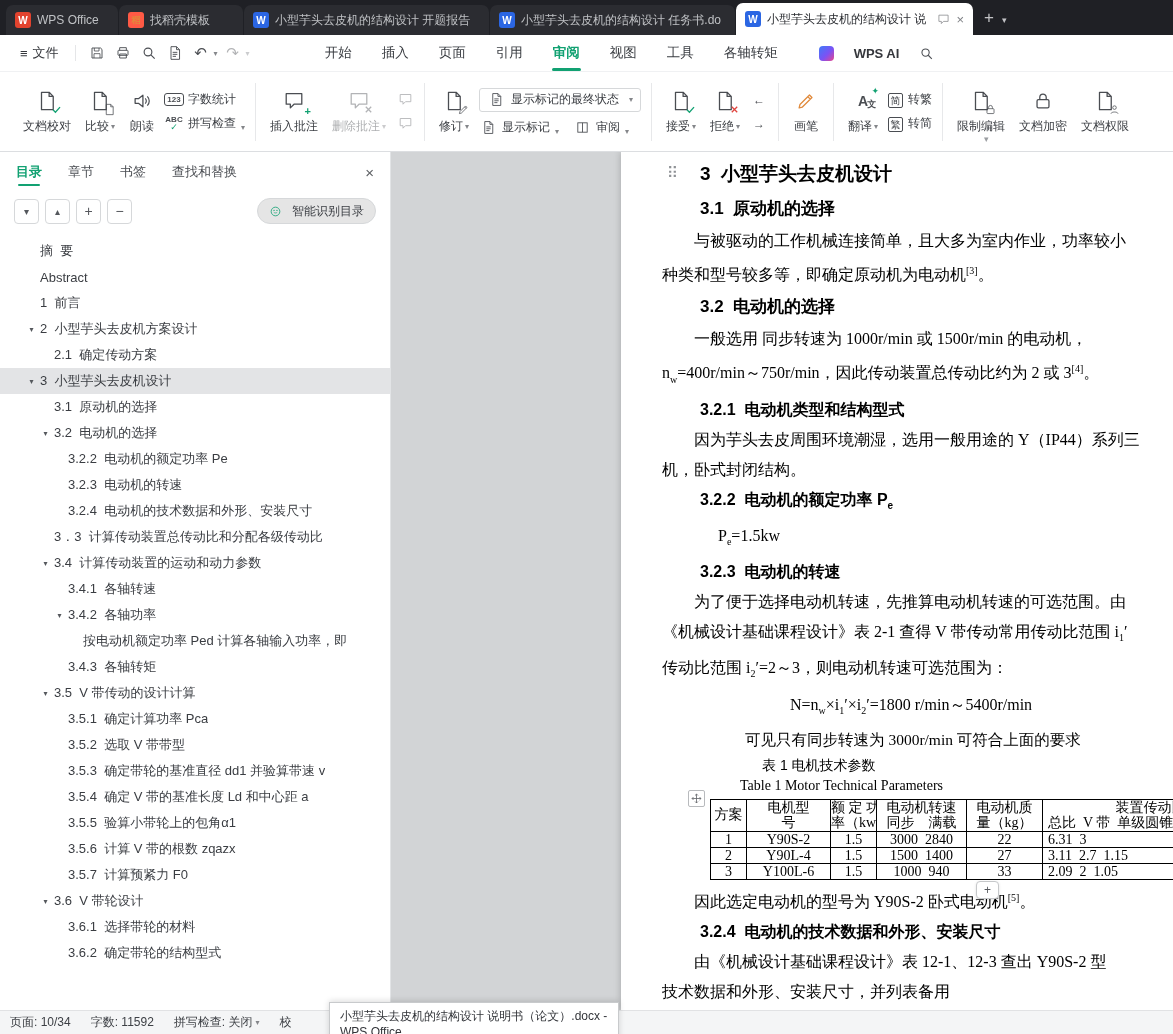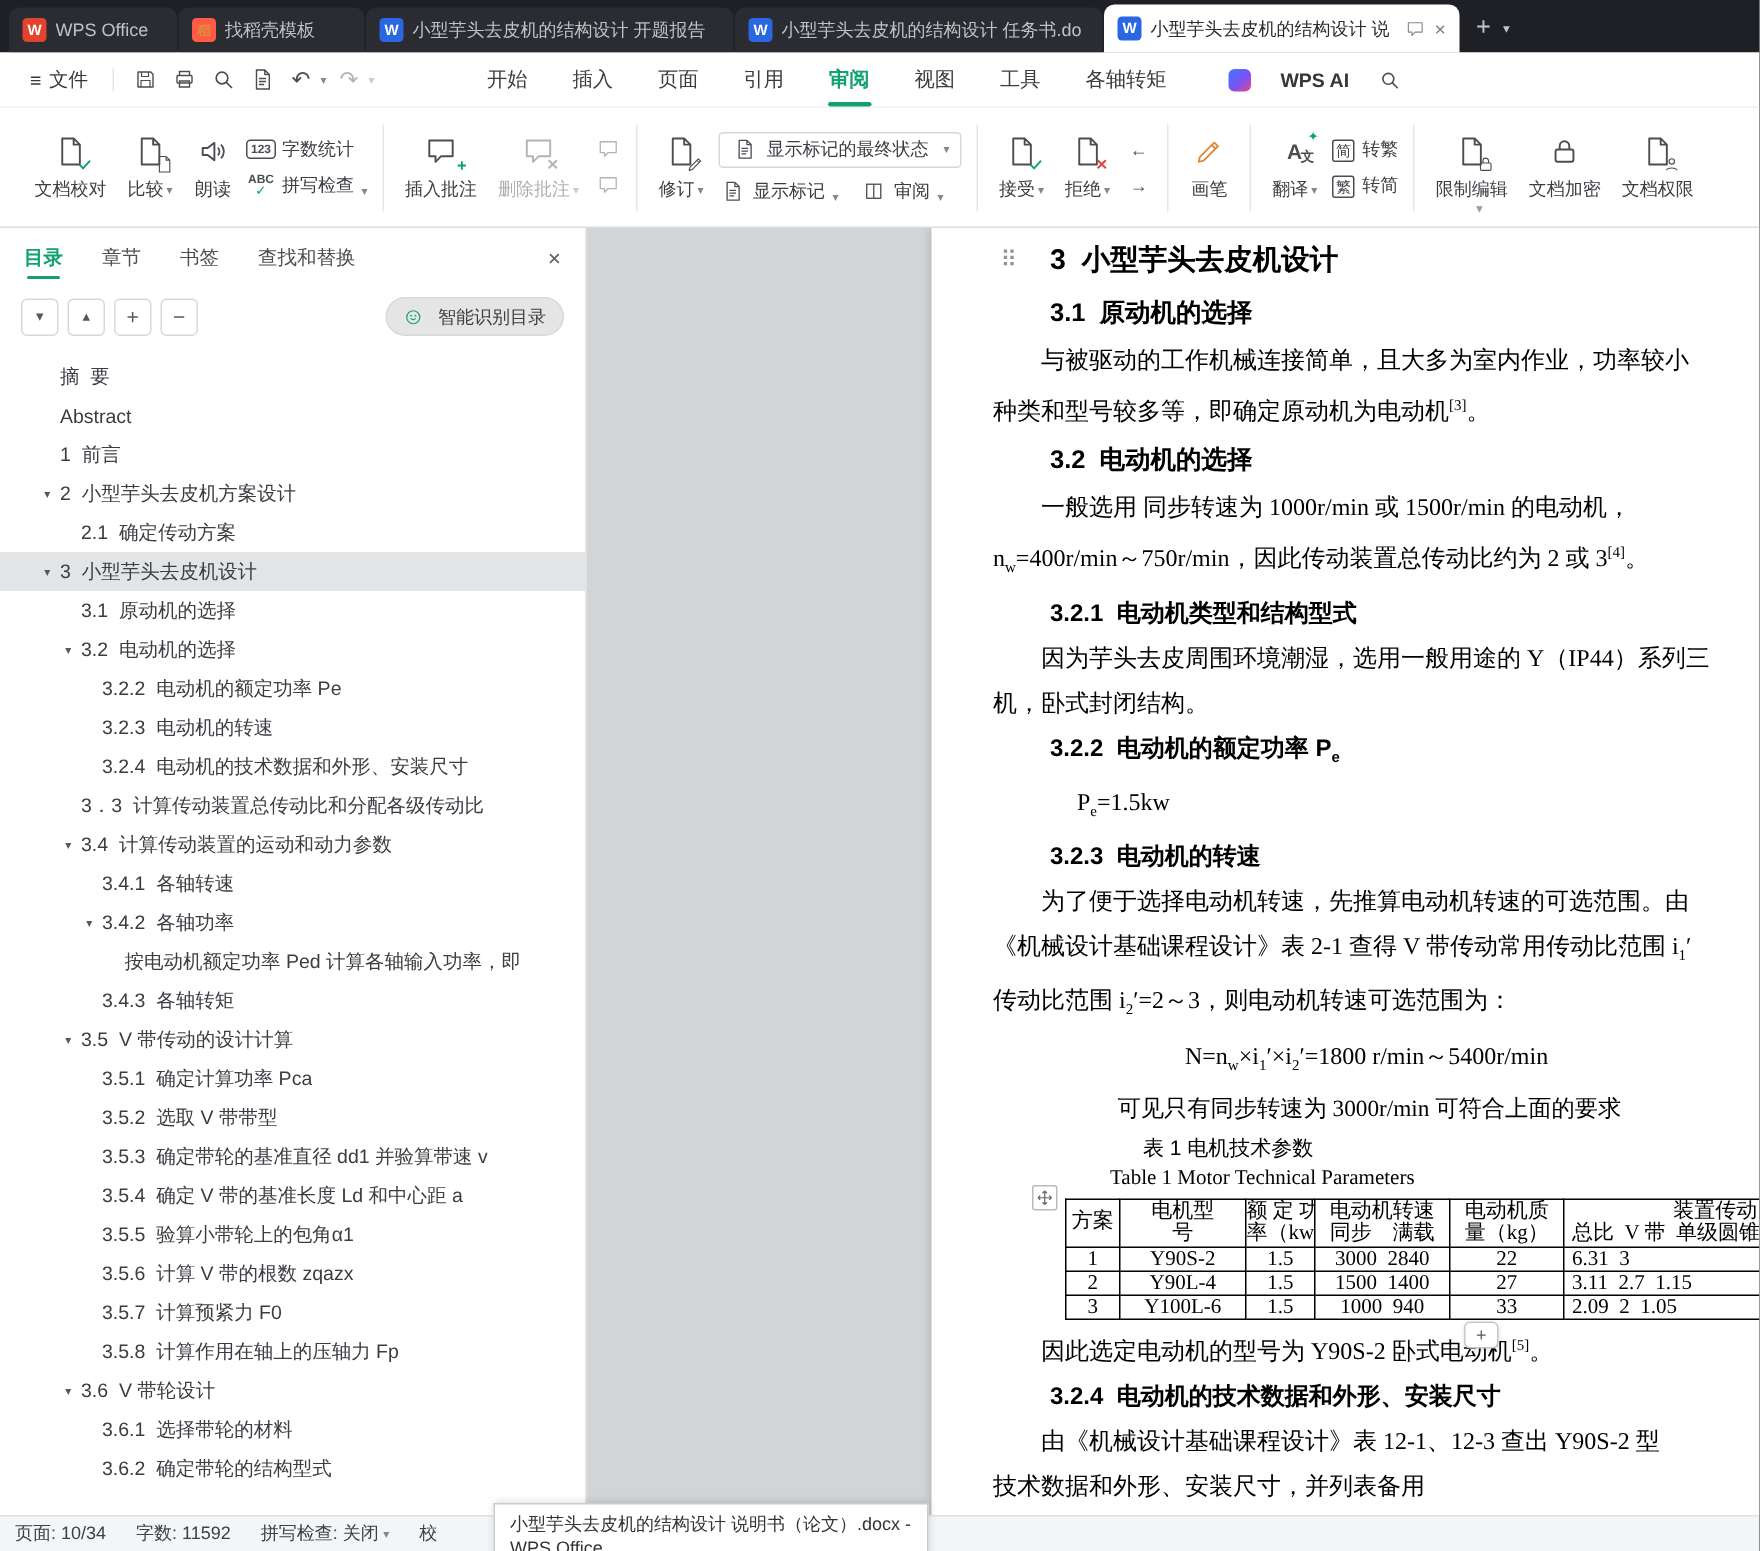--- a/index.html
+++ b/index.html
@@ -645,24 +645,20 @@
             <span class="arr"></span>
             <span class="tl">3.5.5  验算小带轮上的包角α1</span>
           </div>
         <div class="ti l2">
             <span class="arr"></span>
             <span class="tl">3.5.6  计算 V 带的根数 zqazx</span>
           </div>
         <div class="ti l2">
             <span class="arr"></span>
             <span class="tl">3.5.7  计算预紧力 F0</span>
-          </div>
-        <div class="ti l2">
-            <span class="arr"></span>
-            <span class="tl">3.5.8  计算作用在轴上的压轴力 Fp</span>
           </div>
         <div class="ti l1">
             <span class="arr">▾</span>
             <span class="tl">3.6  V 带轮设计</span>
           </div>
         <div class="ti l2">
             <span class="arr"></span>
             <span class="tl">3.6.1  选择带轮的材料</span>
           </div>
         <div class="ti l2">

